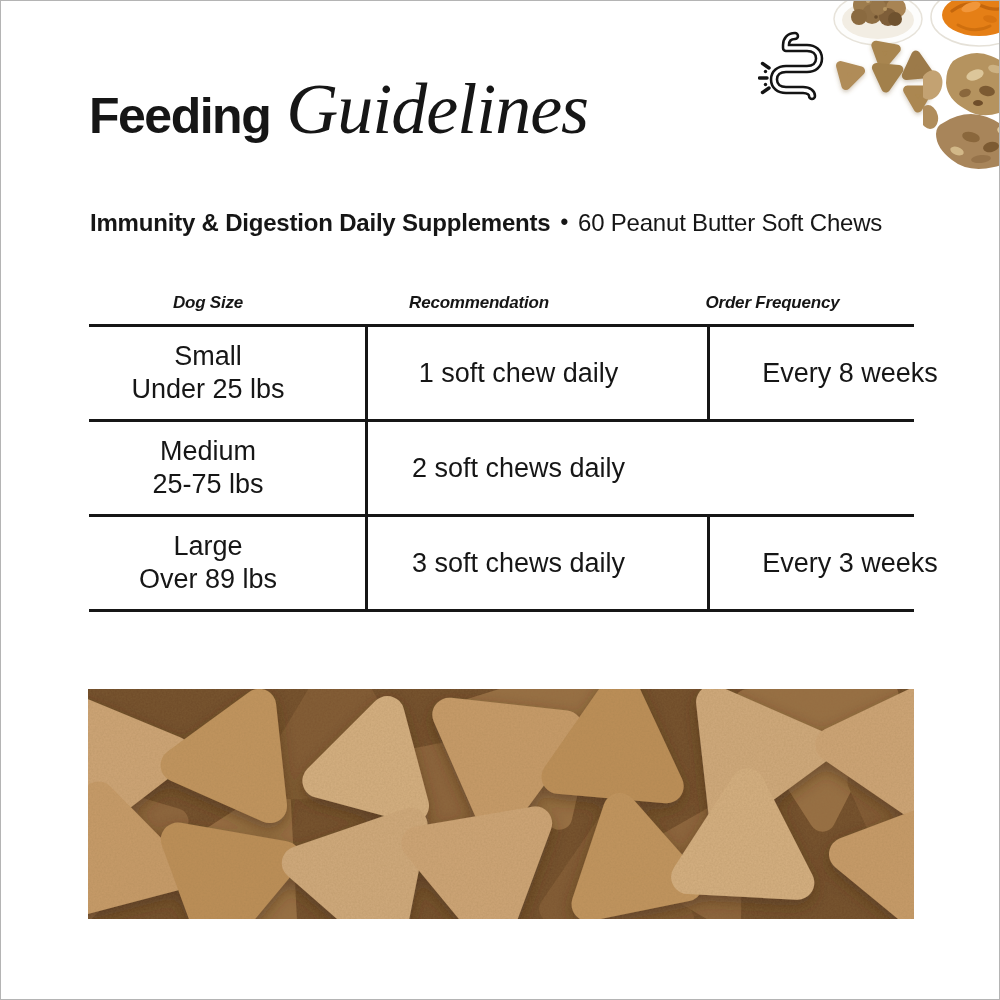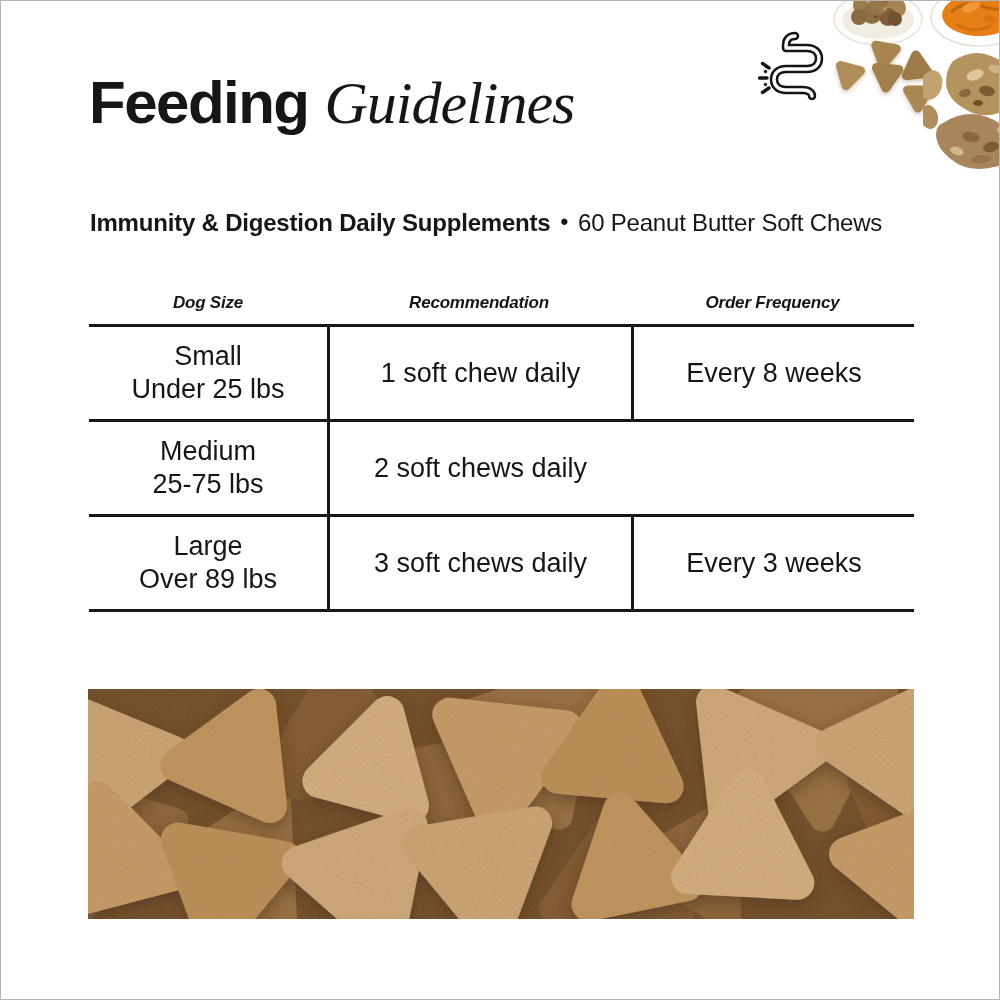--- a/index.html
+++ b/index.html
@@ -7,42 +7,42 @@
     position:relative;width:1000px;height:1000px;margin:0 auto;
     background:#ffffff;border:1px solid #b4b4b4;box-sizing:border-box;
     overflow:hidden;color:#161616;
     font-family:"Liberation Sans", sans-serif;
   }
   
   .hero-title{
     position:absolute;left:88px;top:70px;margin:0;
     display:flex;align-items:baseline;gap:16px;white-space:nowrap;
   }
-  .title-sans{font-size:60px;font-weight:700;letter-spacing:-1.5px;line-height:1.05;}
+  .title-sans{font-size:50px;font-weight:700;letter-spacing:-1.5px;line-height:1.05;margin-top:19px;}
   .title-serif{
     font-family:"Liberation Serif", serif;font-style:italic;font-weight:400;
-    font-size:60px;letter-spacing:-1px;line-height:1.0;
+    font-size:72px;letter-spacing:-1px;line-height:1.0;
   }
   .subtitle{
     position:absolute;left:89px;top:206px;margin:0;font-size:24px;line-height:1.3;
     white-space:nowrap;letter-spacing:-0.2px;
   }
   .sub-bold{font-weight:700;text-align:center;}
   .sub-dot{font-weight:700;margin:0 10px;font-size:22px;position:relative;top:-2px;}
   .sub-reg{font-weight:400;margin-top:12px;}
   
   .feeding-table{position:absolute;left:88px;top:292px;width:825px;}
   .t-head{display:grid;grid-template-columns:238px 304px 283px;padding-bottom:11px;}
   .h-cell{
     text-align:center;font-weight:700;font-size:17px;letter-spacing:-0.2px;
     align-self:end;
     font-style:italic;
   }
   .t-body{border-top:3px solid #161616;border-bottom:3px solid #161616;}
-  .t-row{display:grid;grid-template-columns:238px 304px 283px;height:92px;}
+  .t-row{display:grid;grid-template-columns:238px 304px 283px;height:92px;gap:38px;}
   .t-row.sep{border-bottom:3px solid #161616;}
   .cell{
     display:flex;flex-direction:column;justify-content:center;align-items:center;
     font-size:27px;line-height:33px;text-align:center;
   }
   .cell + .cell{border-left:3px solid #161616;}
   
   .gut-icon{position:absolute;left:757px;top:30px;width:66px;height:70px;}
   .supp-bowl{position:absolute;left:831px;top:-16px;width:92px;height:64px;}
   .turmeric-bowl{position:absolute;left:925px;top:-18px;width:100px;height:66px;}

